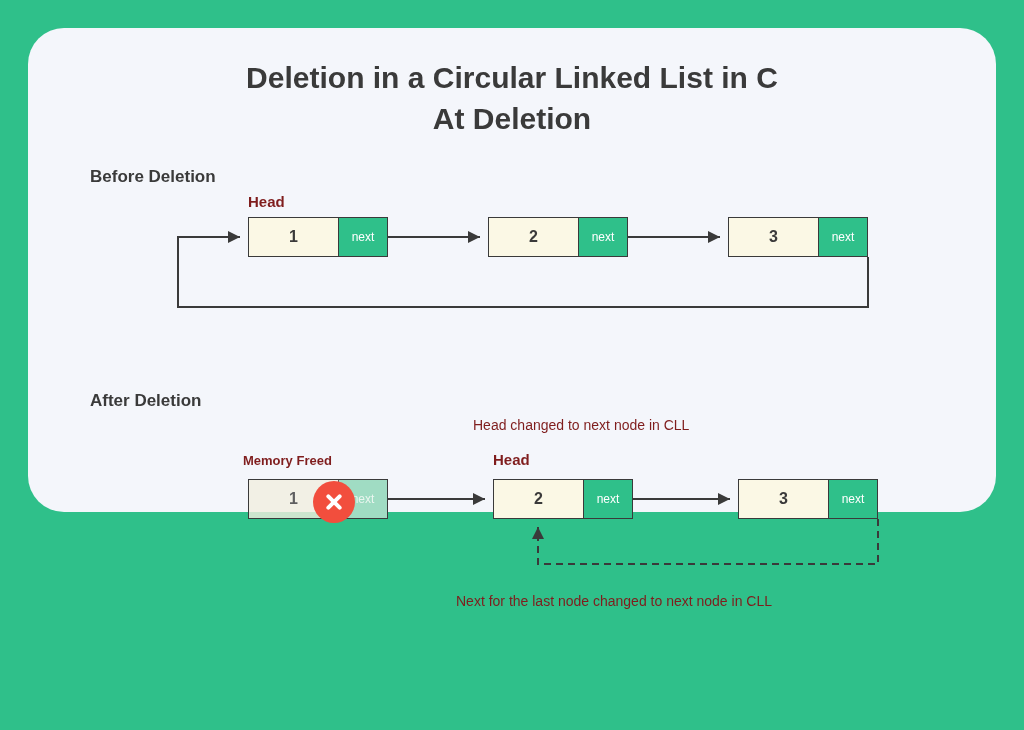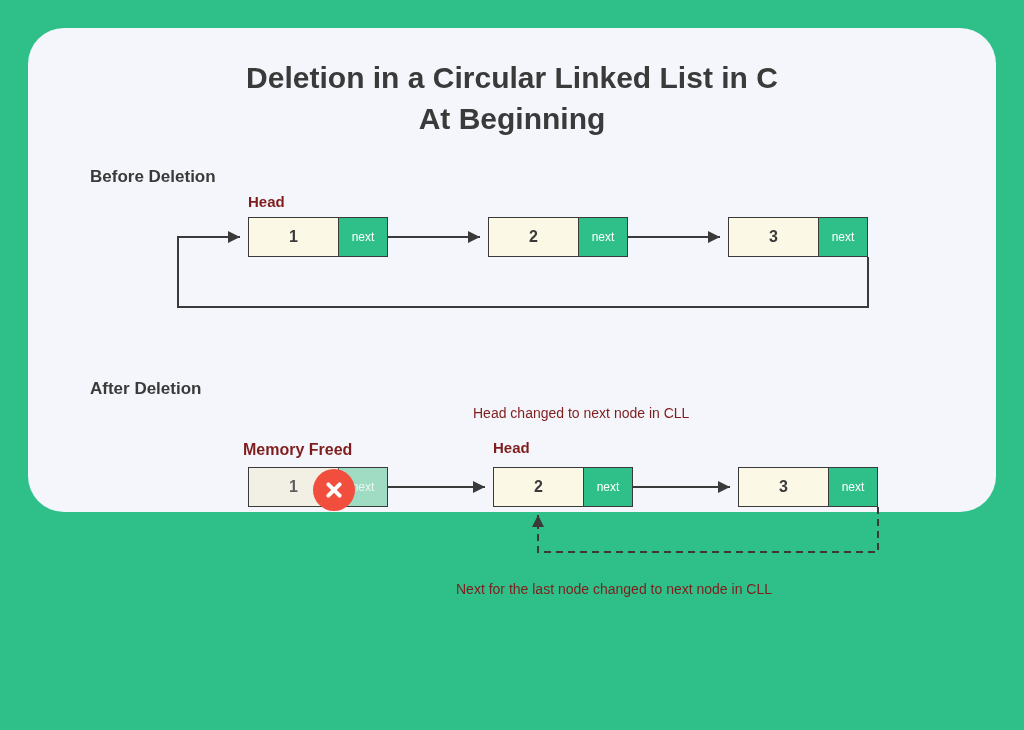--- a/index.html
+++ b/index.html
@@ -92,21 +92,21 @@
   .del-badge::before { transform: rotate(45deg); }
   .del-badge::after  { transform: rotate(-45deg); }
 </style>
 </head>
 <body>
 
 <div class="card">
 
   <h1 class="title">
     <span>Deletion in a Circular Linked List in C</span><br>
-    <span>At Beginning</span>
+    <span>At Deletion</span>
   </h1>
 
   <div class="section-label">Before Deletion</div>
 
   <div class="diagram" style="height:180px;">
     <div class="anno" style="left:180px; top:6px;">Head</div>
 
     <div class="node" style="left:180px; top:30px;">
       <div class="val">1</div>
       <div class="nxt">next</div>
@@ -135,25 +135,25 @@
     <svg class="conn" style="left:100px; top:30px;" width="730" height="110">
       <defs>
           <marker id="ah2" markerWidth="8" markerHeight="8" refX="6" refY="3" orient="auto">
             <path d="M0,0 L6,3 L0,6 Z" fill="#3a3a3a"></path>
           </marker>
         </defs>
       <path d="M 700 40 L 700 90 L 10 90 L 10 20 L 72 20" fill="none" stroke="#3a3a3a" stroke-width="2" marker-end="url(#ah2)"></path>
     </svg>
   </div>
 
-  <div class="section-label" style="margin-top:12px;">After Deletion</div>
+  <div class="section-label" style="margin-top:24px;">After Deletion</div>
 
   <div class="diagram" style="height:230px;">
     <div class="anno small" style="left:405px; top:6px;">Head changed to next node in CLL</div>
-    <div class="anno" style="left:175px; top:42px; font-size:16px;">Memory Freed</div>
+    <div class="anno" style="left:175px; top:42px; font-size:13px;">Memory Freed</div>
     <div class="anno" style="left:425px; top:40px; font-size:15px;">Head</div>
 
     <div class="node faded" style="left:180px; top:68px;">
       <div class="val">1</div>
       <div class="nxt">next</div>
     </div>
     <div class="del-badge" style="left:245px; top:70px;"></div>
 
     <div class="node" style="left:425px; top:68px;">
       <div class="val">2</div>

